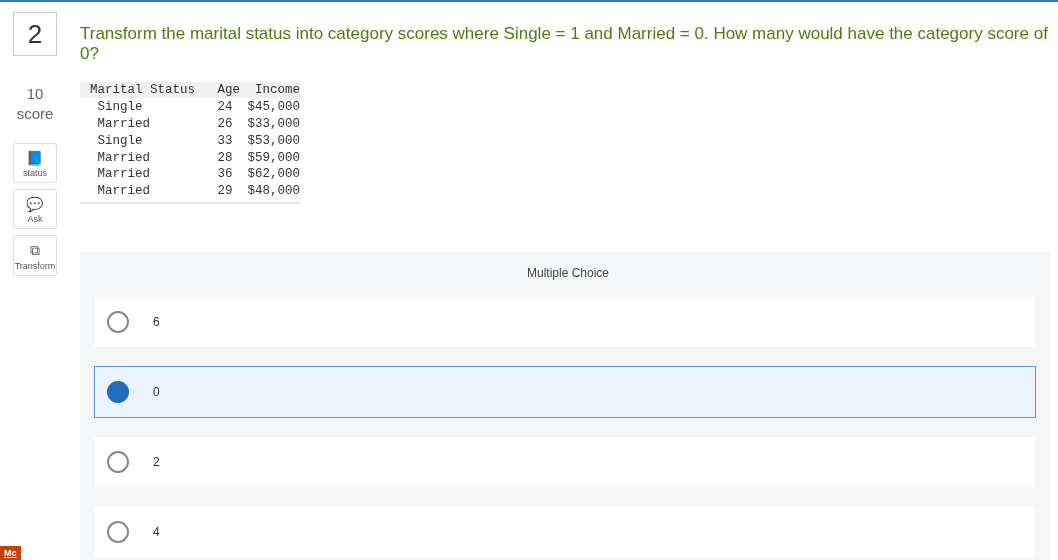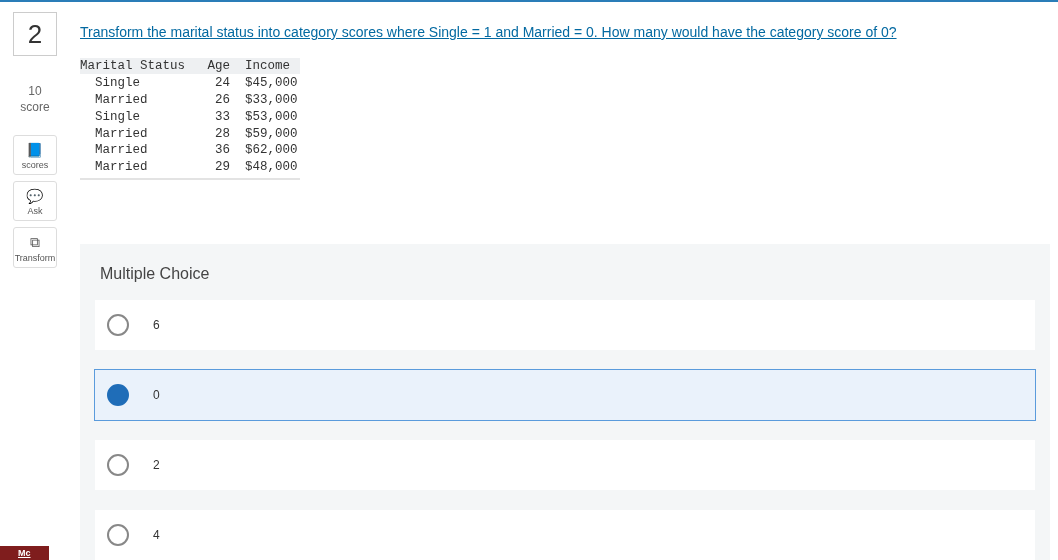--- a/index.html
+++ b/index.html
@@ -26,52 +26,53 @@
   height: 44px;
   border: 1px solid #ccc;
   display: flex;
   align-items: center;
   justify-content: center;
   font-size: 26px;
   font-weight: 400;
   background: #fff;
   margin-bottom: 28px;
 }
-.points-wrap { text-align: center; margin-bottom: 20px; color: #666; font-size: 12px; line-height: 1.3; }
+.points-wrap { text-align: center; margin-bottom: 20px; color: #666; font-size: 15px; line-height: 1.3; }
 .tool-btn {
   width: 44px;
   border: 1px solid #ddd;
   border-radius: 3px;
   background: #fff;
   display: flex;
   flex-direction: column;
   align-items: center;
   padding: 6px 0 4px;
   margin-bottom: 6px;
   cursor: pointer;
   font-size: 9px;
   color: #555;
 }
 .tool-btn .icon { font-size: 14px; margin-bottom: 2px; }
 .main-col { flex: 1; padding: 22px 8px 0 10px; }
-.question-text { font-size: 14px; color: #0369a1; margin-bottom: 18px; text-decoration: underline; }
+.question-text { font-size: 17px; color: #4d7c0f; margin-bottom: 18px; }
 .data-table {
   font-family: "Courier New", monospace;
   font-size: 12.5px;
   white-space: pre;
   background: linear-gradient(#eef0f2, #eef0f2) no-repeat;
   background-size: 220px 16px;
   line-height: 1.35;
   border-bottom: 2px solid #e3e3e3;
   width: 220px;
   padding-bottom: 2px;
-  margin-bottom: 64px;
+  margin-bottom: 48px;
+  text-align: right;
 }
 .mc-container { background: #f4f6f7; padding: 10px 14px 4px; }
-.mc-title { font-size: 16px; color: #444; margin: 11px 0 16px 6px; }
+.mc-title { font-size: 12px; color: #444; margin: 4px 0 16px 6px; text-align: center; }
 .choice {
   background: #fff;
   border: 1px solid #f4f6f7;
   display: flex;
   align-items: center;
   padding: 14px 12px;
   margin-bottom: 18px;
   cursor: pointer;
 }
 .choice.selected {
@@ -98,43 +99,43 @@
   border-radius: 50%;
   top: 50%; left: 50%;
   transform: translate(-50%, -50%);
   display: none;
 }
 .choice-label { font-size: 12px; color: #333; }
 .brand {
   position: absolute;
   left: 0;
   bottom: 0;
-  background: #7f1d1d;
+  background: #c2410c;
   color: #fff;
   font-size: 9px;
   font-weight: bold;
-  padding: 2px 18px;
+  padding: 2px 4px;
   text-decoration: underline;
 }
 </style>
 </head>
 <body>
 
 <div class="layout">
   <div class="left-col">
     <div class="qbox">
       <span>2</span>
     </div>
     <div class="points-wrap">
       <div>10</div>
       <div>score</div>
     </div>
     <div class="tool-btn">
       <span class="icon">📘</span>
-      <span>scores</span>
+      <span>status</span>
     </div>
     <div class="tool-btn">
       <span class="icon" style="color:#1f6db8">💬</span>
       <span>Ask</span>
     </div>
     <div class="tool-btn">
       <span class="icon">⧉</span>
       <span>Transform</span>
     </div>
   </div>

